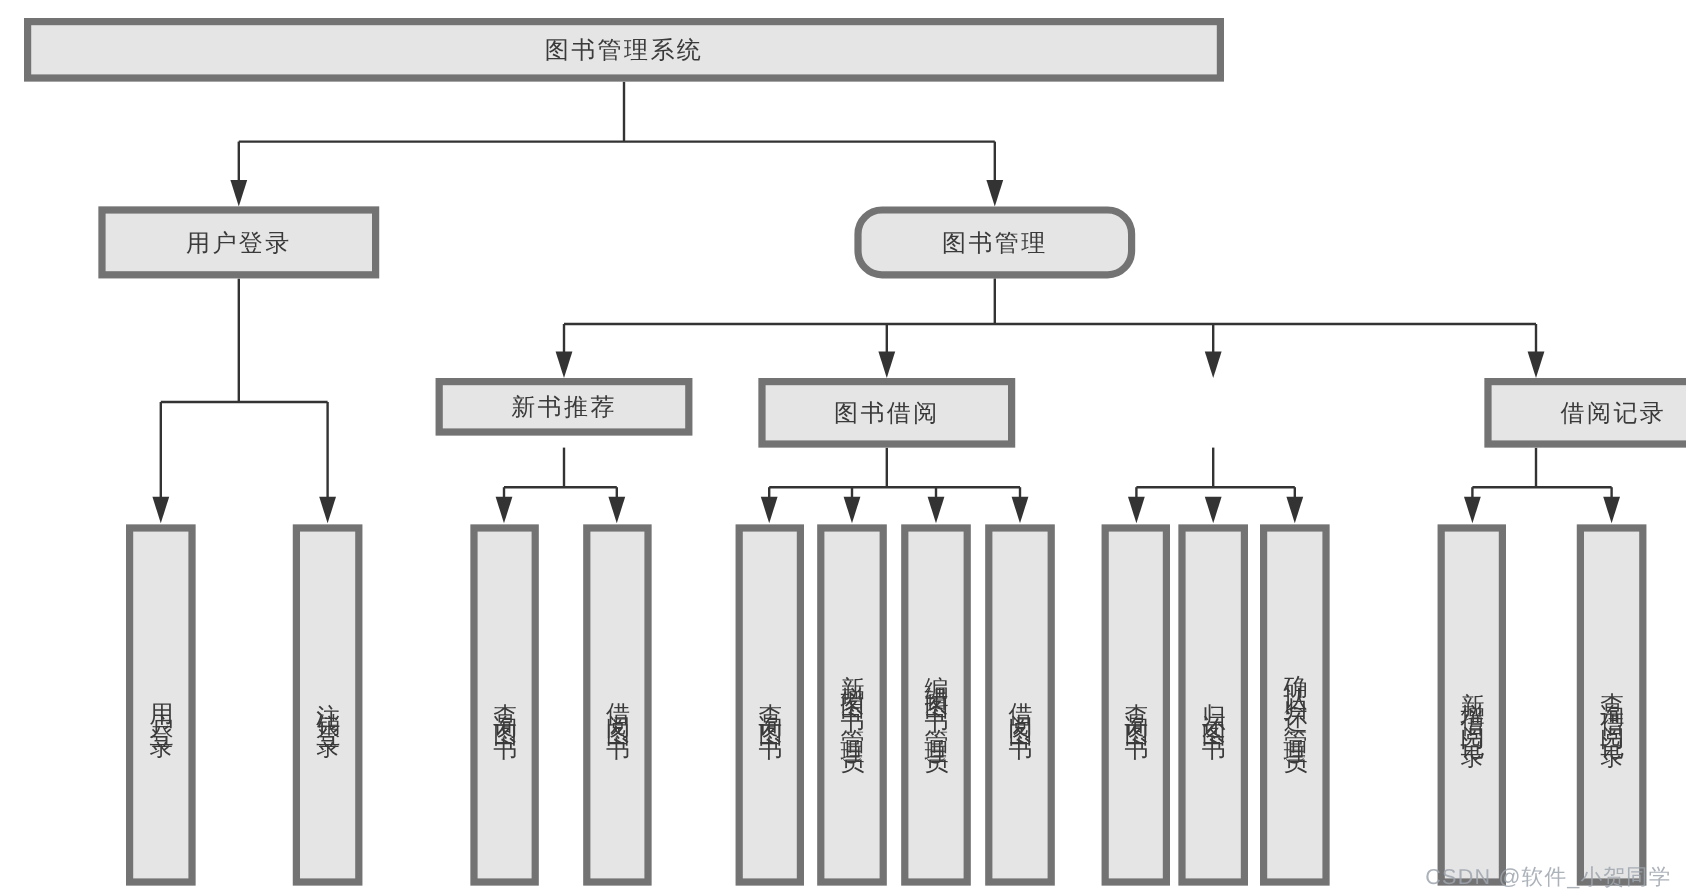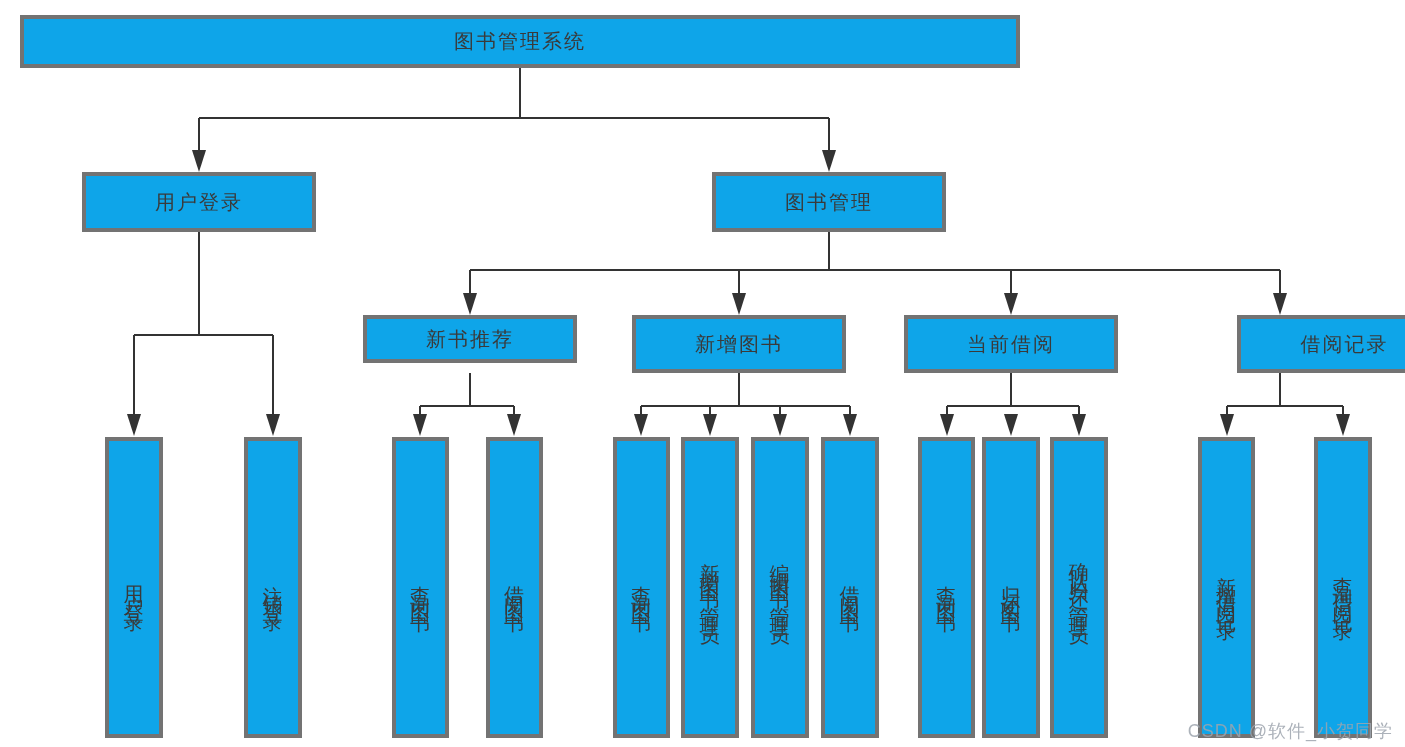--- a/index.html
+++ b/index.html
@@ -7,22 +7,22 @@
     position: relative;
     width: 1405px; height: 747px;
     background: #ffffff;
     font-family: "Liberation Sans", sans-serif;
     overflow: hidden;
   }
   .wires { position:absolute; left:0; top:0; z-index:0; }
   .node {
     position:absolute;
     box-sizing:border-box;
-    border:4px solid #737373;
-    background:#0ea5e9;
+    border:6px solid #737373;
+    background:#e5e5e5;
     display:flex; align-items:center; justify-content:center;
     color:#3a3a3a;
     z-index:1;
     text-align:right;
   }
   .node.h { font-size:20px; letter-spacing:2px; }
   .node.v span {
     writing-mode: vertical-rl;
     text-orientation: mixed;
     font-size:20px;
@@ -106,25 +106,24 @@
       <polygon points="1004,414 1018,414 1011,436"></polygon>
       <polygon points="1072,414 1086,414 1079,436"></polygon>
       <polygon points="1220,414 1234,414 1227,436"></polygon>
       <polygon points="1336,414 1350,414 1343,436"></polygon>
     </g>
   </svg>
 
   <div class="node h" style="left:20px; top:15px; width:1000px; height:53px;">图书管理系统</div>
 
   <div class="node h" style="left:82px; top:172px; width:234px; height:60px;">用户登录</div>
-  <div class="node h" style="left:712px; top:172px; width:234px; height:60px;">图书管理</div>
+  <div class="node h" style="left:712px; top:172px; width:234px; height:60px;border-radius:23px;">图书管理</div>
 
   <div class="node h" style="left:363px; top:315px; width:214px; height:48px;">新书推荐</div>
-  <div class="node h" style="left:632px; top:315px; width:214px; height:58px;">新增图书</div>
-  <div class="node h" style="left:904px; top:315px; width:214px; height:58px;">当前借阅</div>
+  <div class="node h" style="left:632px; top:315px; width:214px; height:58px;">图书借阅</div>
   <div class="node h" style="left:1237px; top:315px; width:215px; height:58px;">借阅记录</div>
 
   <div class="node v" style="left:105px; top:437px; width:58px; height:301px;">
     <span>用户登录</span>
   </div>
   <div class="node v" style="left:244px; top:437px; width:58px; height:301px;">
     <span>注销登录</span>
   </div>
 
   <div class="node v" style="left:392px; top:437px; width:57px; height:301px;">

